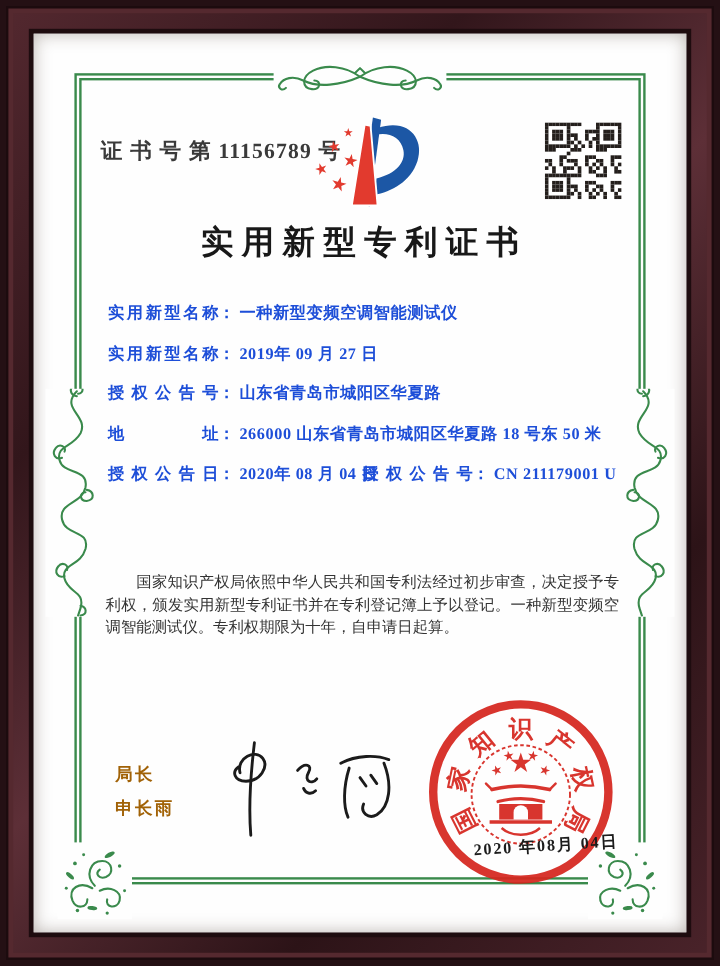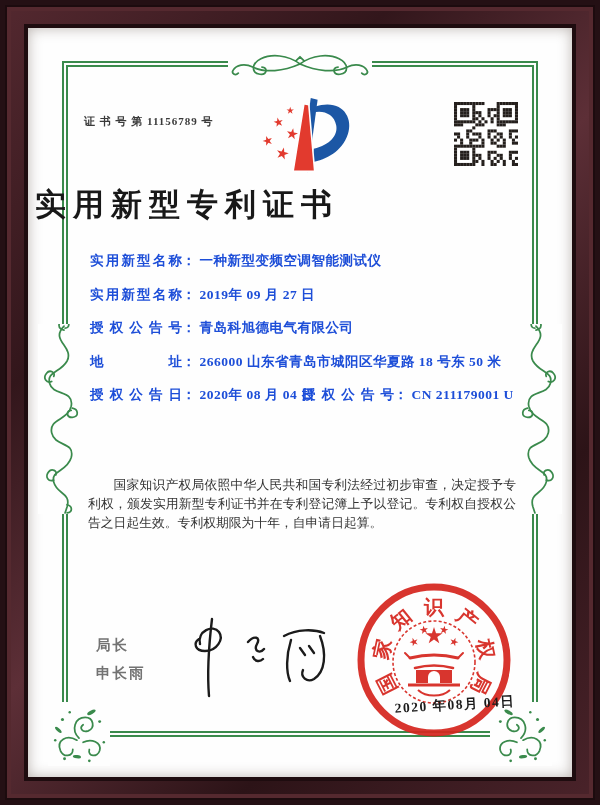--- a/index.html
+++ b/index.html
@@ -20,46 +20,46 @@
      border:6px double var(--accent-green,#3a8a4c);}
   .orn{position:absolute;background:#fefefe;display:flex;align-items:center;justify-content:center;}
   .orn svg{width:100%;height:100%;}
   .orn-top{left:200px;top:22px;width:144px;height:30px;}
   .orn-left{left:10px;top:296px;width:50px;height:190px;}
   .orn-right{right:10px;top:296px;width:50px;height:190px;transform:scaleX(-1);}
   .corner-bl{left:20px;top:674px;width:62px;height:64px;}
   .corner-br{right:20px;top:674px;width:62px;height:64px;transform:scaleX(-1);}
 
   
-  .cert-no{position:absolute;left:56px;top:86px;font-size:11px;color:#3a3a3a;
+  .cert-no{position:absolute;left:56px;top:86px;font-size:18px;color:#3a3a3a;
      letter-spacing:1px;font-weight:bold;}
   .logo{position:absolute;left:218px;top:66px;width:108px;height:88px;}
   .logo svg{width:100%;height:100%;}
   .qr{position:absolute;left:426px;top:74px;width:64px;height:64px;}
   .qr svg{width:100%;height:100%;}
-  .title{position:absolute;left:0;right:0;top:156px;margin:0;text-align:left;
-     font-size:31px;font-weight:bold;color:#181818;letter-spacing:7px;text-indent:7px;}
+  .title{position:absolute;left:0;right:0;top:156px;margin:0;text-align:center;
+     font-size:27px;font-weight:bold;color:#181818;letter-spacing:7px;text-indent:7px;}
 
   
   .fields{position:absolute;left:62px;top:224px;right:52px;font-size:13.5px;
      font-weight:bold;color:#1d4ed8;}
   .frow{height:20px;margin-bottom:13.5px;white-space:nowrap;position:relative;}
   .flabel{display:inline-block;width:92px;text-align:justify;text-align-last:justify;vertical-align:top;}
   .colon{display:inline-block;margin-right:4px;}
   .fvalue{letter-spacing:.5px;}
   .grant-pair{position:absolute;left:212px;top:0;}
 
   
   .paras{position:absolute;left:60px;right:56px;top:448px;font-size:12.8px;
      line-height:18.8px;color:#333;text-align:justify;}
   .paras p{margin:0;text-indent:2em;}
 
   
   .signer{position:absolute;left:68px;top:608px;font-family:"Liberation Sans","DejaVu Sans",sans-serif;
-     font-size:14.5px;font-weight:bold;color:#737373;letter-spacing:2px;}
+     font-size:14.5px;font-weight:bold;color:#a16207;letter-spacing:2px;}
   .signer div{margin-bottom:9px;}
   .signature{position:absolute;left:140px;top:584px;width:176px;height:92px;}
   .signature svg{width:100%;height:100%;}
   .seal{position:absolute;left:326px;top:552px;width:160px;height:160px;opacity:.93;}
   .seal svg{width:100%;height:100%;}
   .seal-char{font-size:20px;font-weight:bold;fill:var(--seal-red,#d6261f);
      font-family:"Liberation Serif",serif;}
   .seal-date{position:absolute;left:322px;top:668px;width:210px;text-align:center;
      font-size:13.5px;font-weight:bold;color:#1c1c1c;letter-spacing:1.5px;
      transform:rotate(-3.5deg);}
@@ -380,33 +380,33 @@
     <h1 class="title">实用新型专利证书</h1>
 
     <div class="fields">
       <div class="frow">
         <span class="flabel">实用新型名称</span><span class="colon">：</span><span class="fvalue">一种新型变频空调智能测试仪</span>
       </div>
       <div class="frow">
         <span class="flabel">实用新型名称</span><span class="colon">：</span><span class="fvalue">2019年 09 月 27 日</span>
       </div>
       <div class="frow">
-        <span class="flabel">授权公告号</span><span class="colon">：</span><span class="fvalue">青岛科旭德电气有限公司</span>
+        <span class="flabel">授权公告号</span><span class="colon">：</span><span class="fvalue">山东省青岛市城阳区华夏路</span>
       </div>
       <div class="frow">
         <span class="flabel">地址</span><span class="colon">：</span><span class="fvalue">266000 山东省青岛市城阳区华夏路 18 号东 50 米</span>
       </div>
       <div class="frow">
         <span class="flabel">授权公告日</span><span class="colon">：</span><span class="fvalue">2020年 08 月 04 日</span>
         <span class="grant-pair"><span class="flabel">授权公告号</span><span class="colon">：</span><span class="fvalue">CN 211179001 U</span></span>
       </div>
     </div>
 
     <div class="paras">
-      <p>国家知识产权局依照中华人民共和国专利法经过初步审查，决定授予专利权，颁发实用新型专利证书并在专利登记簿上予以登记。专利权自授权公告之日起生效。专利权期限为十年，自申请日起算。</p>
+      <p>国家知识产权局依照中华人民共和国专利法经过初步审查，决定授予专利权，颁发实用新型专利证书并在专利登记簿上予以登记。一种新型变频空调智能测试仪。专利权期限为十年，自申请日起算。</p>
     </div>
 
     <div class="signer">
       <div>局长</div>
       <div>申长雨</div>
     </div>
 
     <div class="signature">
       <svg viewBox="0 0 176 92">
         <g fill="none" stroke="#1b1b1b" stroke-width="2.4" stroke-linecap="round" stroke-linejoin="round">

